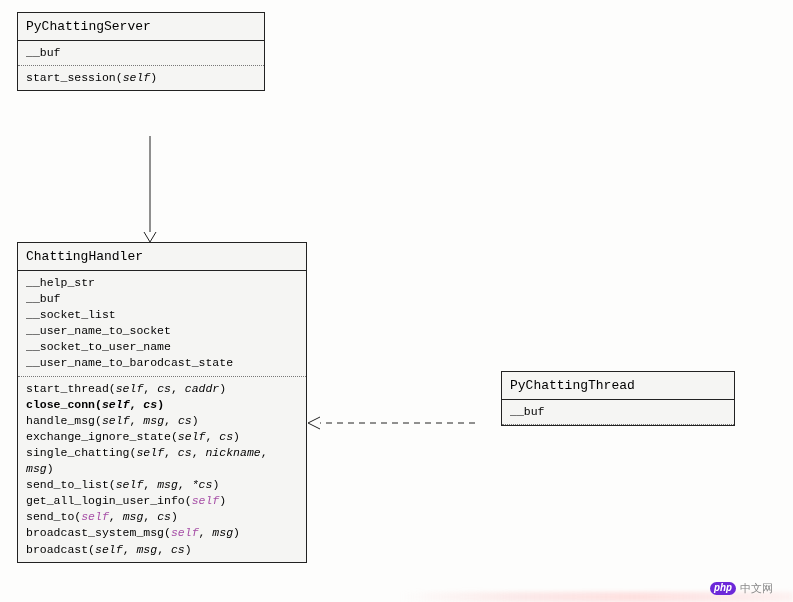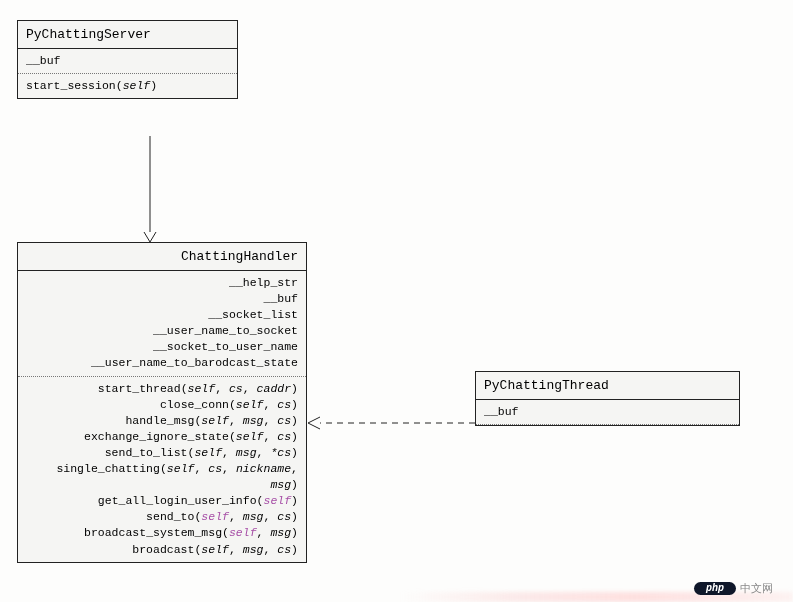--- a/index.html
+++ b/index.html
@@ -47,78 +47,78 @@
       position: absolute;
       right: 20px;
       bottom: 6px;
       font-size: 11px;
       color: #888;
       display: flex;
       align-items: center;
       gap: 4px;
     }
     .watermark .badge {
-      background: #0f172a;
+      background: #6d28d9;
       color: #fff;
       font-weight: bold;
       font-style: italic;
-      padding: 1px 12px;
+      padding: 1px 4px;
       border-radius: 8px;
       font-size: 10px;
     }
     .blur-strip {
       position: absolute;
       bottom: 0;
       left: 400px;
       right: 0;
       height: 10px;
       background: linear-gradient(90deg, rgba(255,200,200,0) 0%, rgba(250,190,190,.3) 30%, rgba(255,180,180,.4) 60%, rgba(255,200,200,.2) 100%);
       filter: blur(2px);
     }
   </style>
 </head>
 <body>
 
-<div class="uml-class" id="box-server" style="left: 17px; top: 20px; width: 221px;">
+<div class="uml-class" id="box-server" style="left: 17px; top: 12px; width: 248px;">
   <div class="uml-title">PyChattingServer</div>
   <div class="uml-section" id="server-attrs">
       <div class="attr-line">__buf</div>
     </div>
   <div class="uml-divider-dotted"></div>
   <div class="uml-section" id="server-methods">
       <div class="method-line">start_session(<span class="param">self</span>)</div>
     </div>
 </div>
 
-<div class="uml-class" id="box-handler" style="left: 17px; top: 242px; width: 290px; text-align: right;">
+<div class="uml-class" id="box-handler" style="left: 17px; top: 242px; width: 290px;">
   <div class="uml-title">ChattingHandler</div>
   <div class="uml-section" id="handler-attrs">
       <div class="attr-line">__help_str</div>
       <div class="attr-line">__buf</div>
       <div class="attr-line">__socket_list</div>
       <div class="attr-line">__user_name_to_socket</div>
       <div class="attr-line">__socket_to_user_name</div>
       <div class="attr-line">__user_name_to_barodcast_state</div>
     </div>
   <div class="uml-divider-dotted"></div>
   <div class="uml-section" id="handler-methods">
       <div class="method-line" style="white-space: normal;">start_thread(<span class="param">self</span>, <span class="param">cs</span>, <span class="param">caddr</span>)</div>
-      <div class="method-line" style="white-space: normal;">close_conn(<span class="param">self</span>, <span class="param">cs</span>)</div>
+      <div class="method-line" style="white-space: normal; font-weight: bold;">close_conn(<span class="param">self</span>, <span class="param">cs</span>)</div>
       <div class="method-line" style="white-space: normal;">handle_msg(<span class="param">self</span>, <span class="param">msg</span>, <span class="param">cs</span>)</div>
       <div class="method-line" style="white-space: normal;">exchange_ignore_state(<span class="param">self</span>, <span class="param">cs</span>)</div>
+      <div class="method-line" style="white-space: normal;">single_chatting(<span class="param">self</span>, <span class="param">cs</span>, <span class="param">nickname</span>, <span class="param">msg</span>)</div>
       <div class="method-line" style="white-space: normal;">send_to_list(<span class="param">self</span>, <span class="param">msg</span>, <span class="param">*cs</span>)</div>
-      <div class="method-line" style="white-space: normal;">single_chatting(<span class="param">self</span>, <span class="param">cs</span>, <span class="param">nickname</span>, <span class="param">msg</span>)</div>
       <div class="method-line" style="white-space: normal;">get_all_login_user_info(<span class="kw-self">self</span>)</div>
       <div class="method-line" style="white-space: normal;">send_to(<span class="kw-self">self</span>, <span class="param">msg</span>, <span class="param">cs</span>)</div>
       <div class="method-line" style="white-space: normal;">broadcast_system_msg(<span class="kw-self">self</span>, <span class="param">msg</span>)</div>
       <div class="method-line" style="white-space: normal;">broadcast(<span class="param">self</span>, <span class="param">msg</span>, <span class="param">cs</span>)</div>
     </div>
 </div>
 
-<div class="uml-class" id="box-thread" style="left: 475px; top: 371px; width: 265px;">
+<div class="uml-class" id="box-thread" style="left: 501px; top: 371px; width: 234px;">
   <div class="uml-title">PyChattingThread</div>
   <div class="uml-section" id="thread-attrs">
       <div class="attr-line">__buf</div>
     </div>
   <div class="uml-divider-dotted"></div>
 </div>
 
 <svg class="connectors">
 
   <line x1="150" y1="136" x2="150" y2="232" stroke="#222" stroke-width="1"></line>

